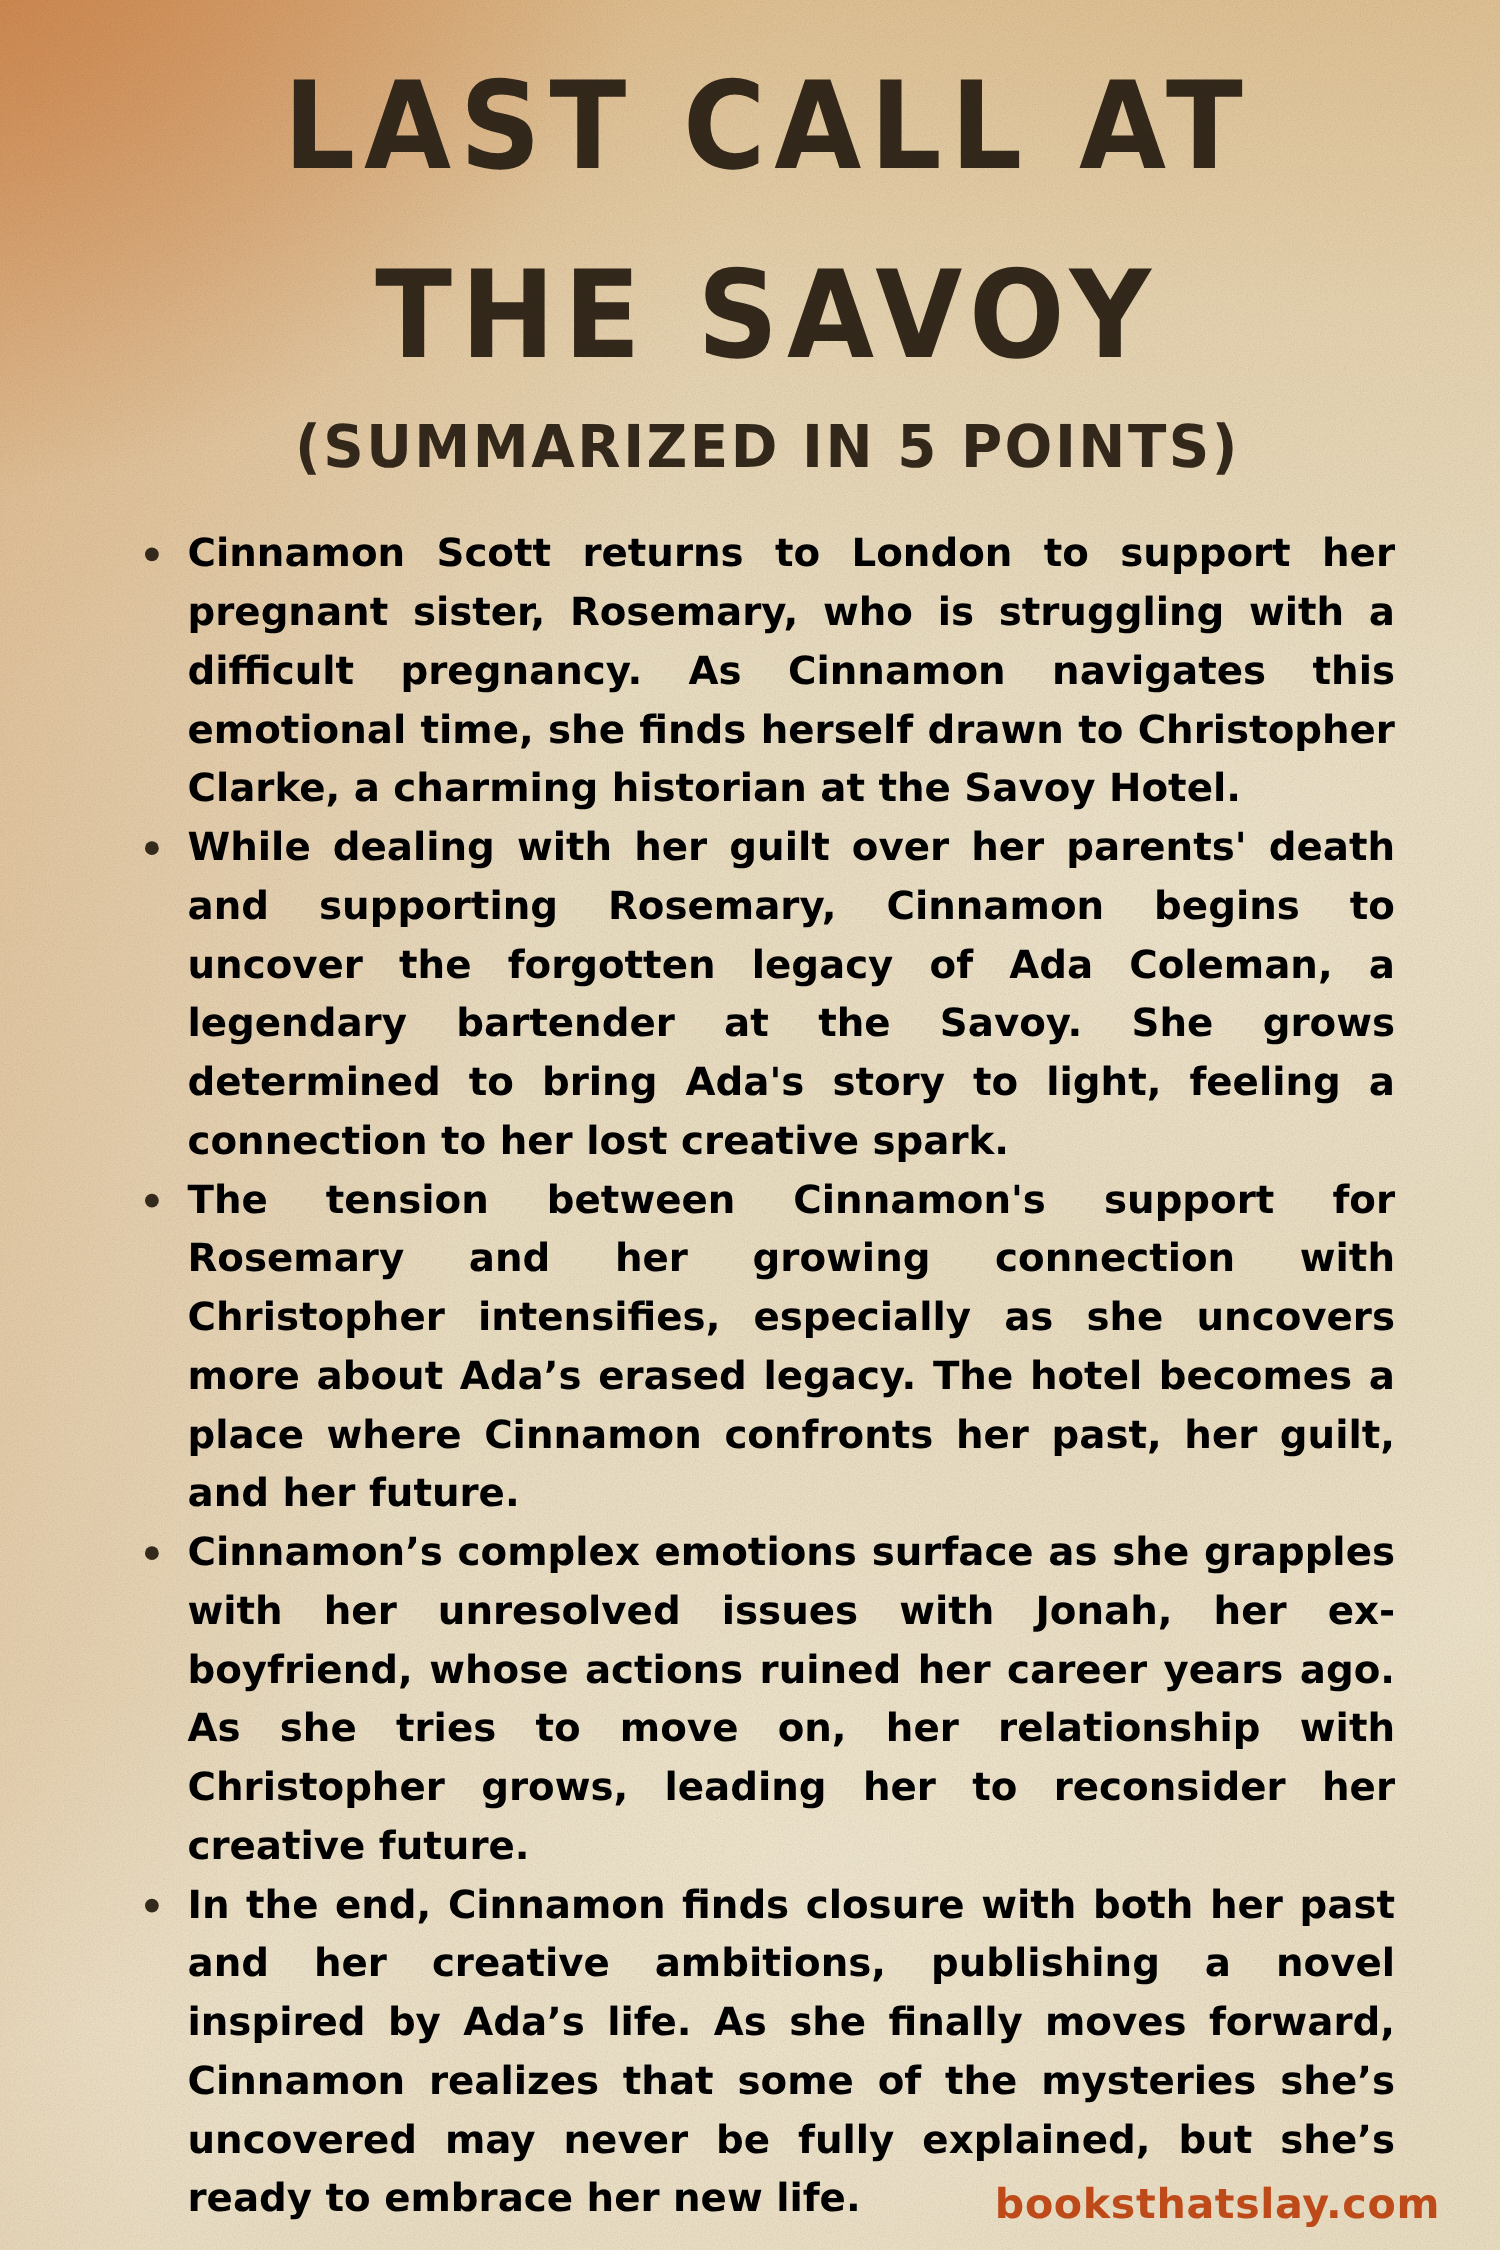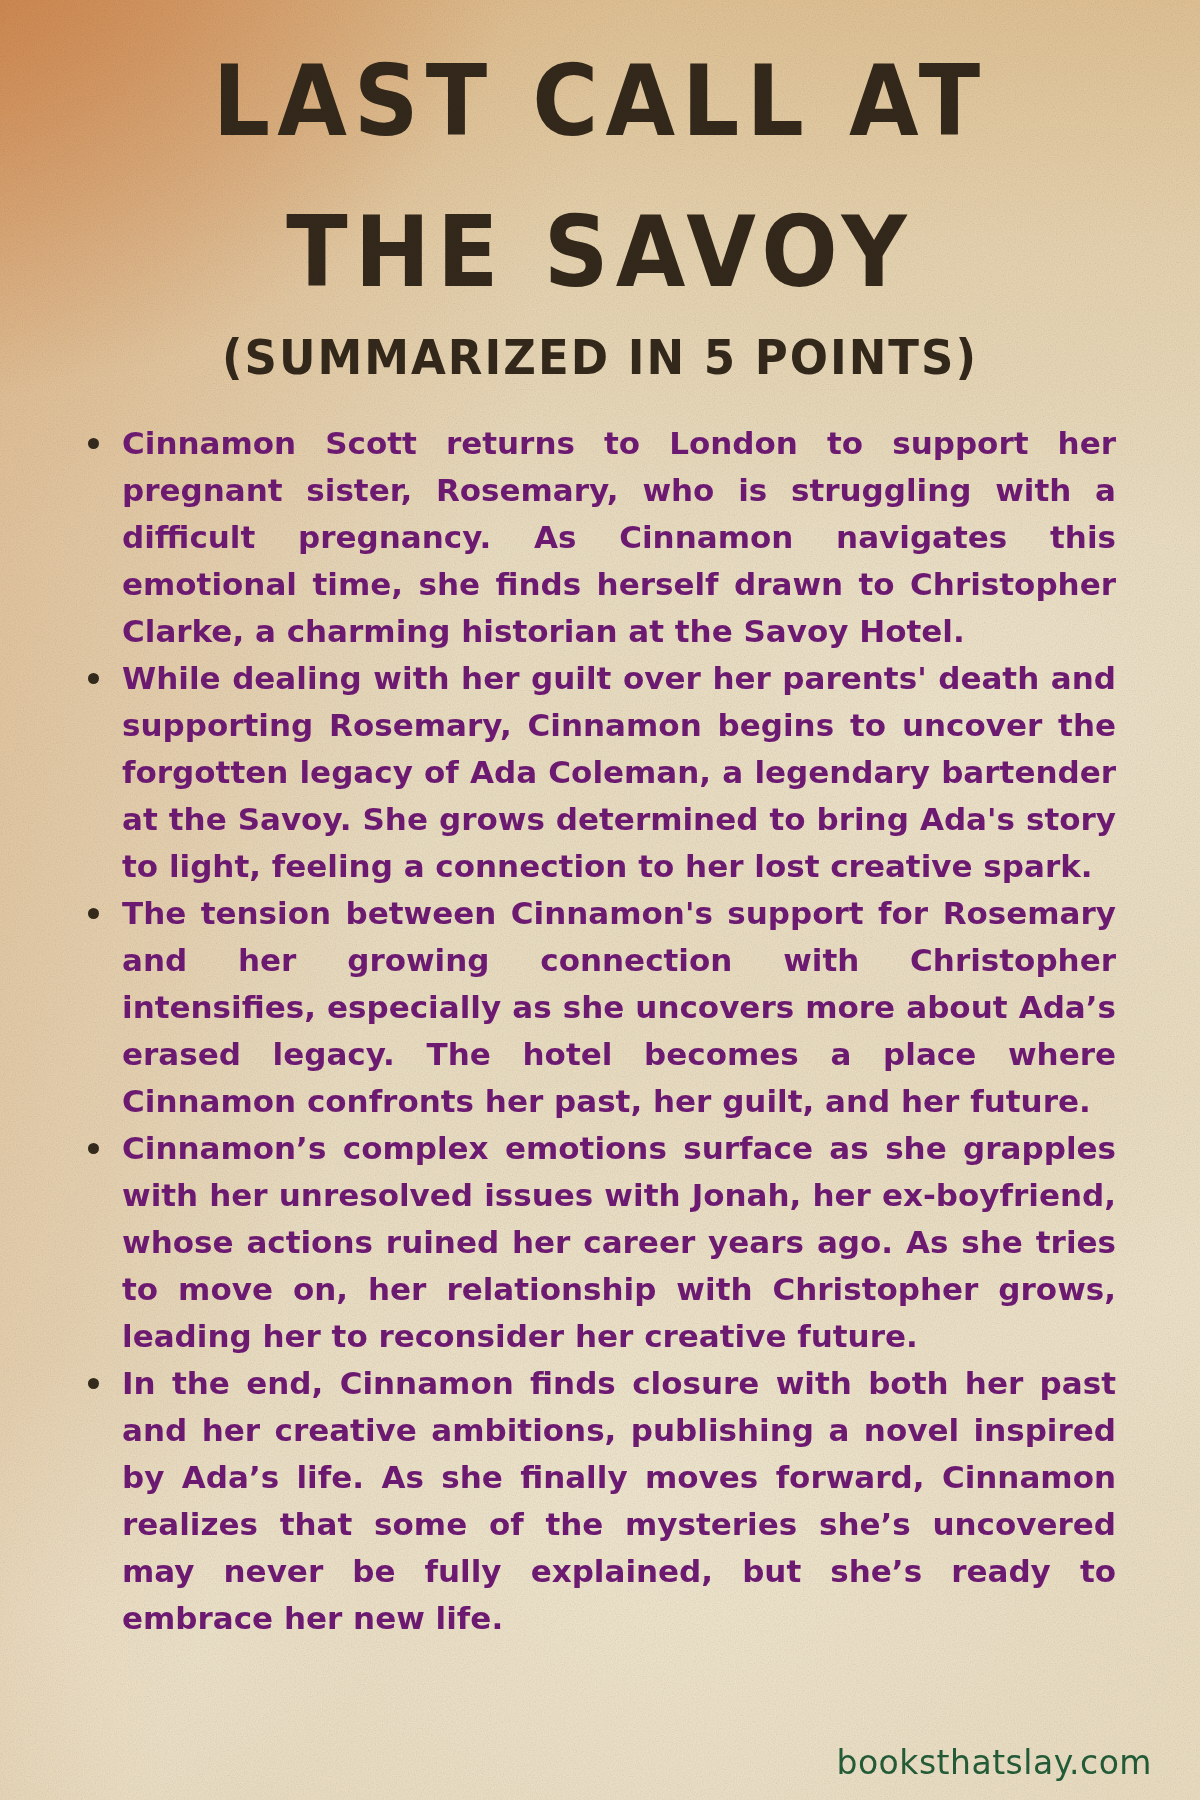--- a/index.html
+++ b/index.html
@@ -26,20 +26,21 @@
     pointer-events: none;
     mix-blend-mode: multiply;
     opacity: 0.28;
   }
   .content {
     position: relative;
     z-index: 2;
     padding: 26px 84px 0 84px;
     box-sizing: border-box;
     color: #352b1d;
+    margin-left: 28px;
   }
   .title {
     text-align: center;
     font-weight: bold;
     font-size: 90px;
     line-height: 140px;
     letter-spacing: 7px;
     transform: scaleY(1.08);
     transform-origin: top center;
     color: #34291b;
@@ -60,40 +61,40 @@
     padding: 0;
   }
   ul.points li {
     position: relative;
     padding-left: 38px;
     font-weight: bold;
     font-size: 31px;
     line-height: 47px;
     text-align: justify;
     text-justify: inter-word;
-    color: #701a75;
+    color: #000000;
   }
   ul.points li .dot {
     position: absolute;
     left: 4px;
     top: 18px;
     width: 11px;
     height: 11px;
     border-radius: 50%;
     background: #352b1d;
   }
   .watermark {
     position: absolute;
     right: 48px;
     bottom: 18px;
     z-index: 3;
-    font-weight: normal;
+    font-weight: bold;
     font-size: 33px;
     letter-spacing: 0.5px;
-    color: #14532d;
+    color: #c2410c;
     opacity: 0.92;
   }
 </style>
 </head>
 <body>
 
 <div class="content">
   <h1 class="title" style="margin:0;">
     <div>LAST CALL AT</div>
     <div>THE SAVOY</div>

